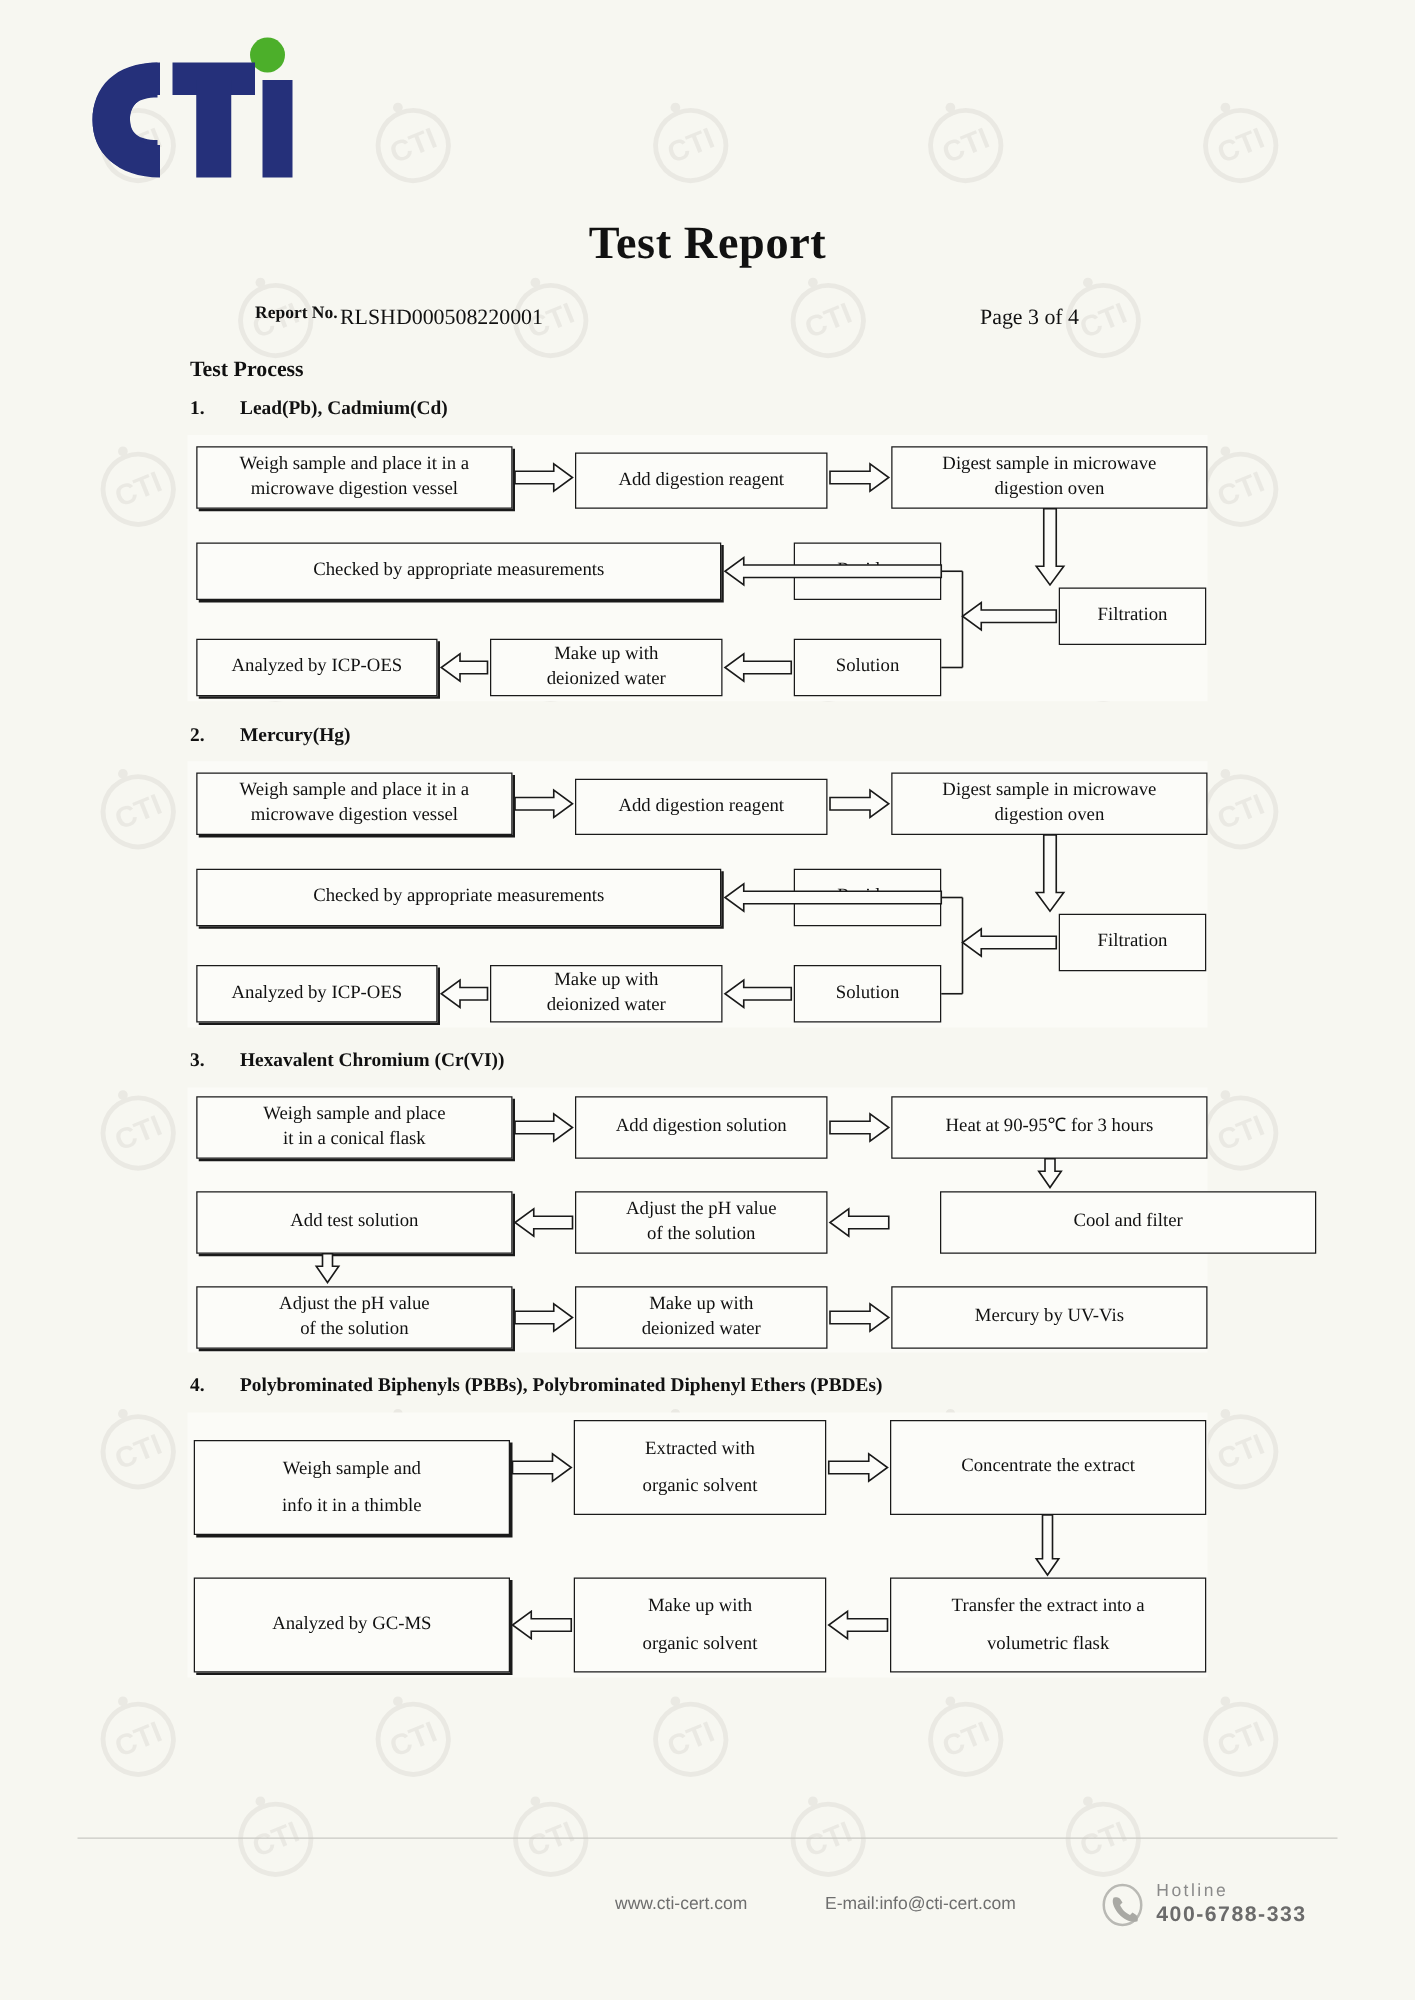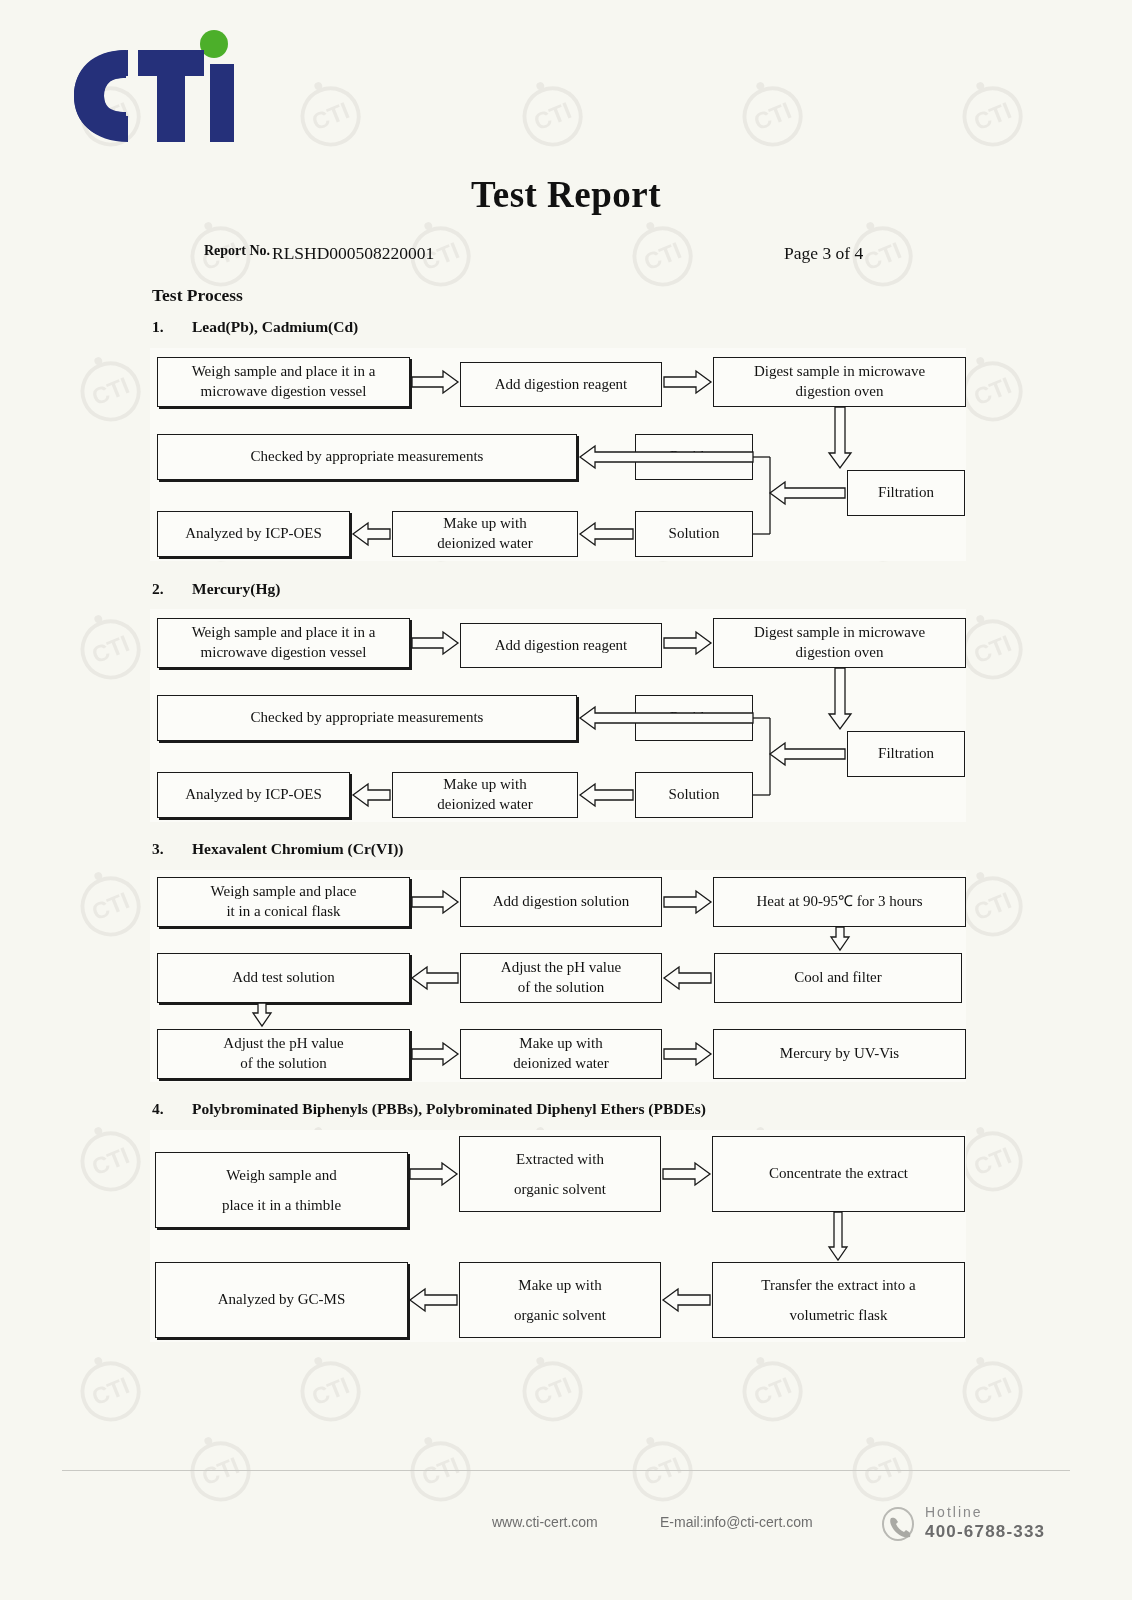--- a/index.html
+++ b/index.html
@@ -556,40 +556,40 @@
   </div>
   <div class="bx" style="left:713px;top:877px;width:253px;height:50px;">
     <span>Heat at 90-95℃  for 3 hours</span>
   </div>
   <div class="bx shadow" style="left:157px;top:953px;width:253px;height:50px;justify-content:center;">
     <span>Add test solution</span>
   </div>
   <div class="bx" style="left:460px;top:953px;width:202px;height:50px;">
     <span><span>Adjust the pH value</span><span class="l2">of the solution</span></span>
   </div>
-  <div class="bx" style="left:714px;top:953px;width:248px;height:50px;">
+  <div class="bx" style="left:752px;top:953px;width:301px;height:50px;">
     <span>Cool and filter</span>
   </div>
   <div class="bx shadow" style="left:157px;top:1029px;width:253px;height:50px;">
     <span><span>Adjust the pH value</span><span class="l2">of the solution</span></span>
   </div>
   <div class="bx" style="left:460px;top:1029px;width:202px;height:50px;">
     <span><span>Make up with</span><span class="l2">deionized water</span></span>
   </div>
   <div class="bx" style="left:713px;top:1029px;width:253px;height:50px;">
     <span>Mercury by UV-Vis</span>
   </div>
 
   <div class="sec-head" style="left:152px;top:1100px;">
     <span class="num">4.</span><span>Polybrominated Biphenyls (PBBs), Polybrominated Diphenyl Ethers (PBDEs)</span>
   </div>
   <div class="panel" style="left:150px;top:1130px;width:816px;height:212px;"></div>
 
   <div class="bx shadow sp" style="left:155px;top:1136px;width:253px;height:76px;margin-top:16px;">
-    <span><span>Weigh sample and</span><span class="l2">place it in a thimble</span></span>
+    <span><span>Weigh sample and</span><span class="l2">info it in a thimble</span></span>
   </div>
   <div class="bx sp" style="left:459px;top:1136px;width:202px;height:76px;">
     <span><span>Extracted with</span><span class="l2">organic solvent</span></span>
   </div>
   <div class="bx" style="left:712px;top:1136px;width:253px;height:76px;">
     <span>Concentrate the extract</span>
   </div>
   <div class="bx shadow" style="left:155px;top:1262px;width:253px;height:76px;">
     <span>Analyzed by GC-MS</span>
   </div>

